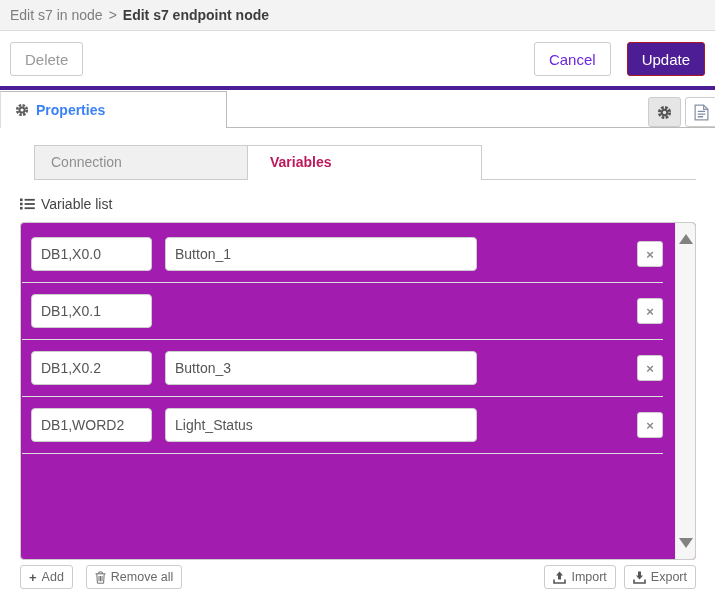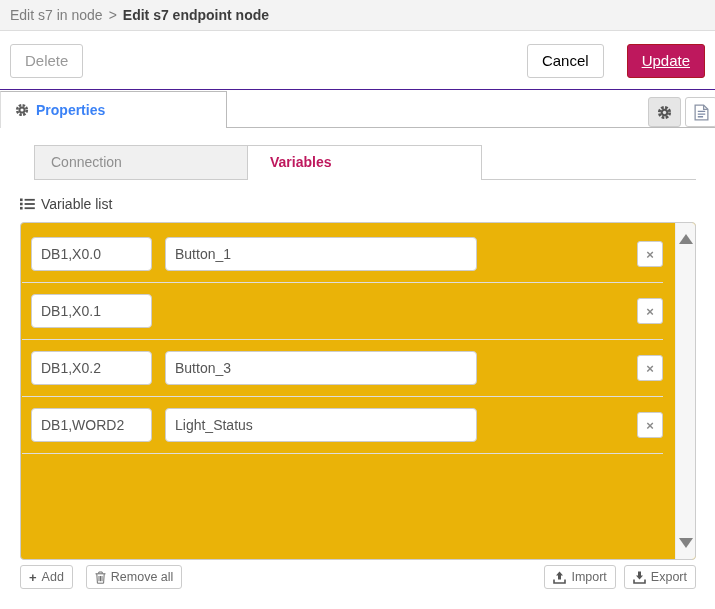--- a/index.html
+++ b/index.html
@@ -6,24 +6,24 @@
   body { font-family: "Liberation Sans", sans-serif; background: #fff; }
   .page { position: relative; width: 715px; height: 609px; background: #fff; overflow: hidden; font-size: 14px; color: #444; }
 
   
   .hdr { position: absolute; top: 0; left: 0; width: 715px; height: 31px; background: #f3f3f3; border-bottom: 1px solid #ddd; display: flex; align-items: center; padding-left: 10px; }
   .hdr .crumb-parent, .hdr .crumb-sep { color: #7d7d7d; }
   .hdr .crumb-sep { margin: 0 6px; }
   .hdr .crumb-current { color: #3d3d3d; font-weight: bold; }
 
   
-  .actionbar { position: absolute; top: 32px; left: 0; width: 715px; height: 58px; background: #fff; border-bottom: 1px solid #4c1d95; display: flex; align-items: center; padding: 12px 10px; }
+  .actionbar { position: absolute; top: 32px; left: 0; width: 715px; height: 58px; background: #fff; border-bottom: 4px solid #4c1d95; display: flex; align-items: center; padding: 12px 10px; }
   .btn { display: inline-flex; align-items: center; justify-content: center; height: 34px; padding: 0 14px; background: #fff; border: 1px solid #ccc; border-radius: 3px; font-size: 15px; color: #999; cursor: pointer; font-family: "Liberation Sans", sans-serif; }
-  .btn-cancel { color: #000000; margin-right: 23px; }
-  .btn-update { background: #be185d; border-color: #AD1625; color: #fff; text-decoration: underline; }
+  .btn-cancel { color: #6d28d9; margin-right: 16px; }
+  .btn-update { background: #4c1d95; border-color: #AD1625; color: #fff; }
   .spacer { flex: 1; }
 
   
   .tabrow { position: absolute; top: 90px; left: 0; width: 715px; height: 38px; background: #fff; }
   .tabrow-underline { position: absolute; left: 227px; right: 0; bottom: 0; height: 1px; background: #bbb; }
   .tab-properties { position: absolute; left: 0; top: 1px; width: 227px; height: 37px; background: #fff; border: 1px solid #bbb; border-bottom: none; border-left-color: #ddd; display: flex; align-items: center; gap: 7px; padding-left: 14px; cursor: pointer; }
   .tab-properties .lbl { font-weight: bold; color: #3b82f6; }
   .mini-sq-btn { position: absolute; top: 7px; height: 30px; width: 33px; border: 1px solid #ccc; border-radius: 3px; display: flex; align-items: center; justify-content: center; cursor: pointer; background: #fff; }
   .mini-gear { right: 34px; background: #e6e6e6; }
   .mini-doc { right: -2px; width: 32px; }
@@ -31,21 +31,21 @@
   
   .subtab { position: absolute; top: 145px; height: 35px; line-height: 33px; font-size: 14px; cursor: pointer; }
   .subtab-connection { left: 34px; width: 223px; background: #f0f0f0; border: 1px solid #ccc; color: #8f8f8f; padding-left: 16px; }
   .subtab-variables { left: 247px; width: 235px; background: #fff; border: 1px solid #ccc; border-bottom: none; color: #be185d; font-weight: bold; padding-left: 22px; }
   .subtab-underline { position: absolute; left: 482px; top: 179px; width: 214px; height: 1px; background: #ccc; }
 
   
   .varlist-label { position: absolute; left: 20px; top: 196px; display: flex; align-items: center; gap: 6px; color: #444; font-size: 14px; }
 
   
-  .list-box { position: absolute; left: 20px; top: 222px; width: 676px; height: 338px; border: 1px solid #ccc; border-radius: 4px; background: #eab308; padding-left: 48px; }
+  .list-box { position: absolute; left: 20px; top: 222px; width: 676px; height: 338px; border: 1px solid #ccc; border-radius: 4px; background: #a21caf; padding-left: 48px; }
   .rows-wrap { position: absolute; left: 0; top: 0; right: 20px; bottom: 0; padding-top: 3px; overflow: hidden; }
   .var-row { height: 57px; margin: 0 12px 0 1px; border-bottom: 1px solid #ddd; display: flex; align-items: center; }
   .var-row input { height: 34px; border: 1px solid #ccc; border-radius: 4px; padding: 0 9px; font-size: 14px; color: #555; font-family: "Liberation Sans", sans-serif; outline: none; background: #fff; }
   .inp-addr { width: 121px; margin-left: 9px; }
   .inp-name { width: 312px; margin-left: 13px; }
   .row-del { margin-left: auto; width: 26px; height: 26px; border: 1px solid #ccc; border-radius: 3px; background: #fff; color: #8a8a8a; font-size: 13px; font-weight: bold; display: flex; align-items: center; justify-content: center; cursor: pointer; }
 
   
   .scrollbar { position: absolute; right: 0; top: 0; bottom: 0; width: 20px; background: #f6f6f6; border-left: 1px solid #ececec; border-radius: 0 3px 3px 0; cursor: pointer; }
   .scroll-up { position: absolute; top: 11px; left: 3px; width: 0; height: 0; border-left: 7px solid transparent; border-right: 7px solid transparent; border-bottom: 10px solid #828282; }

